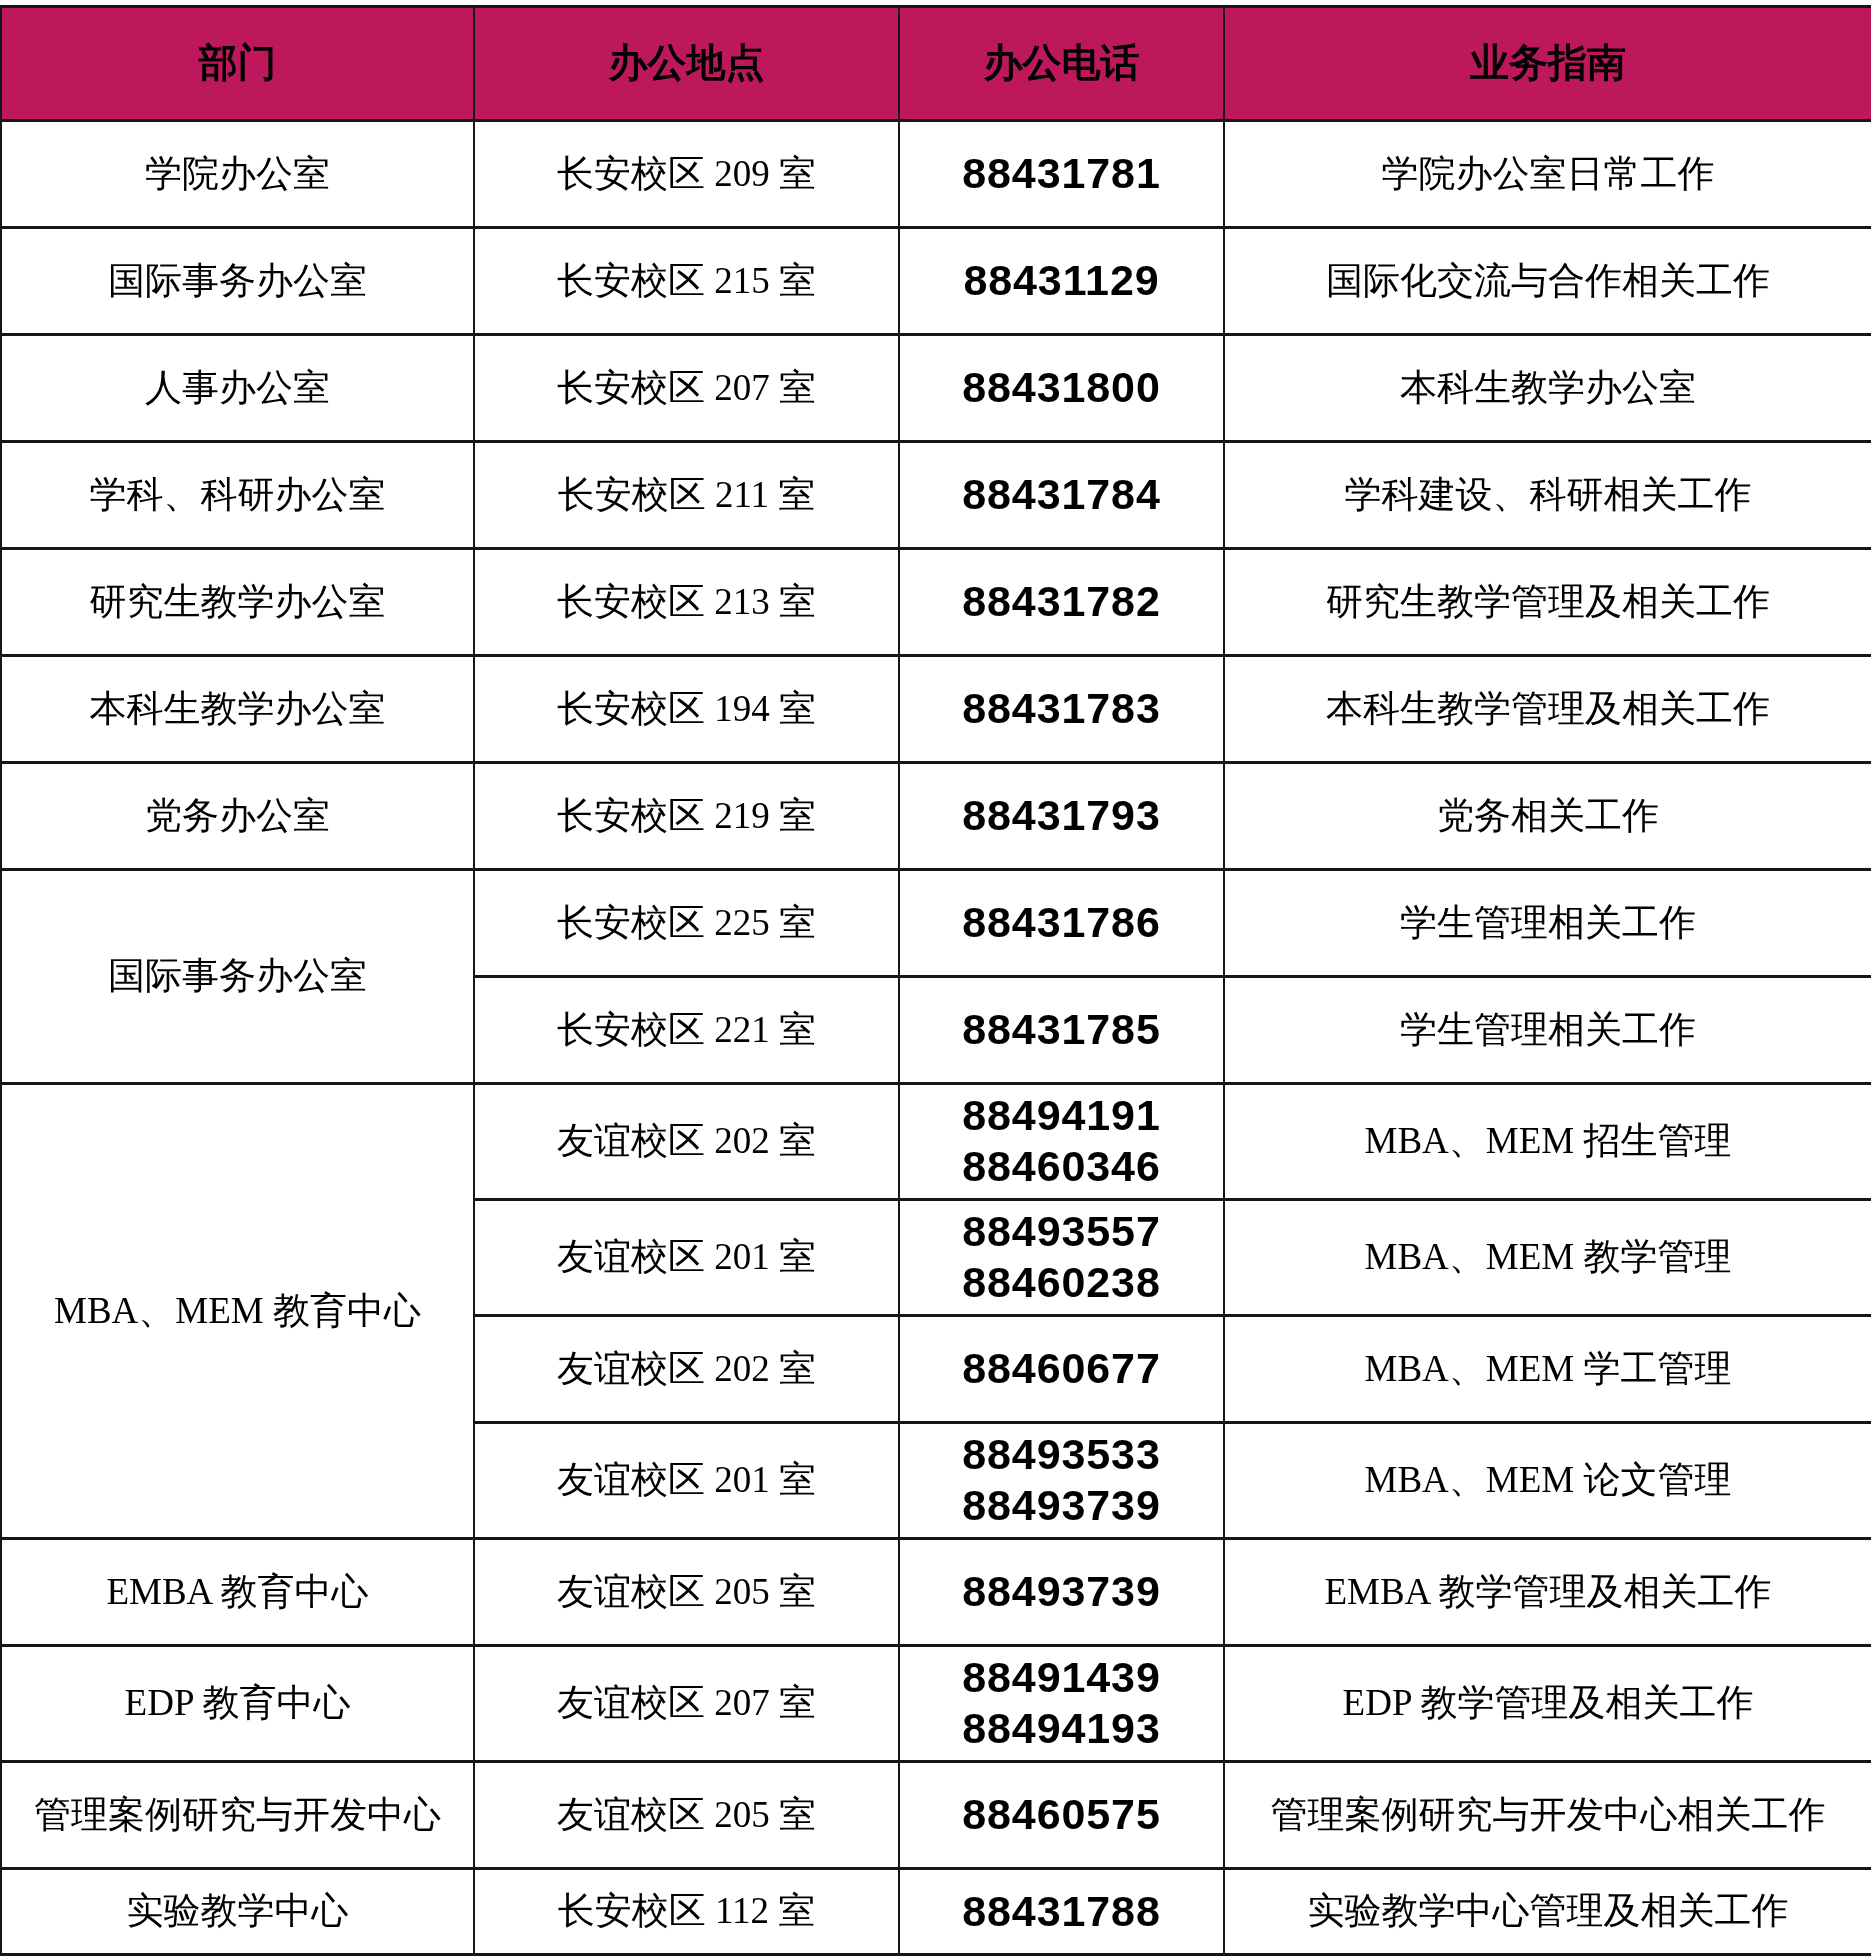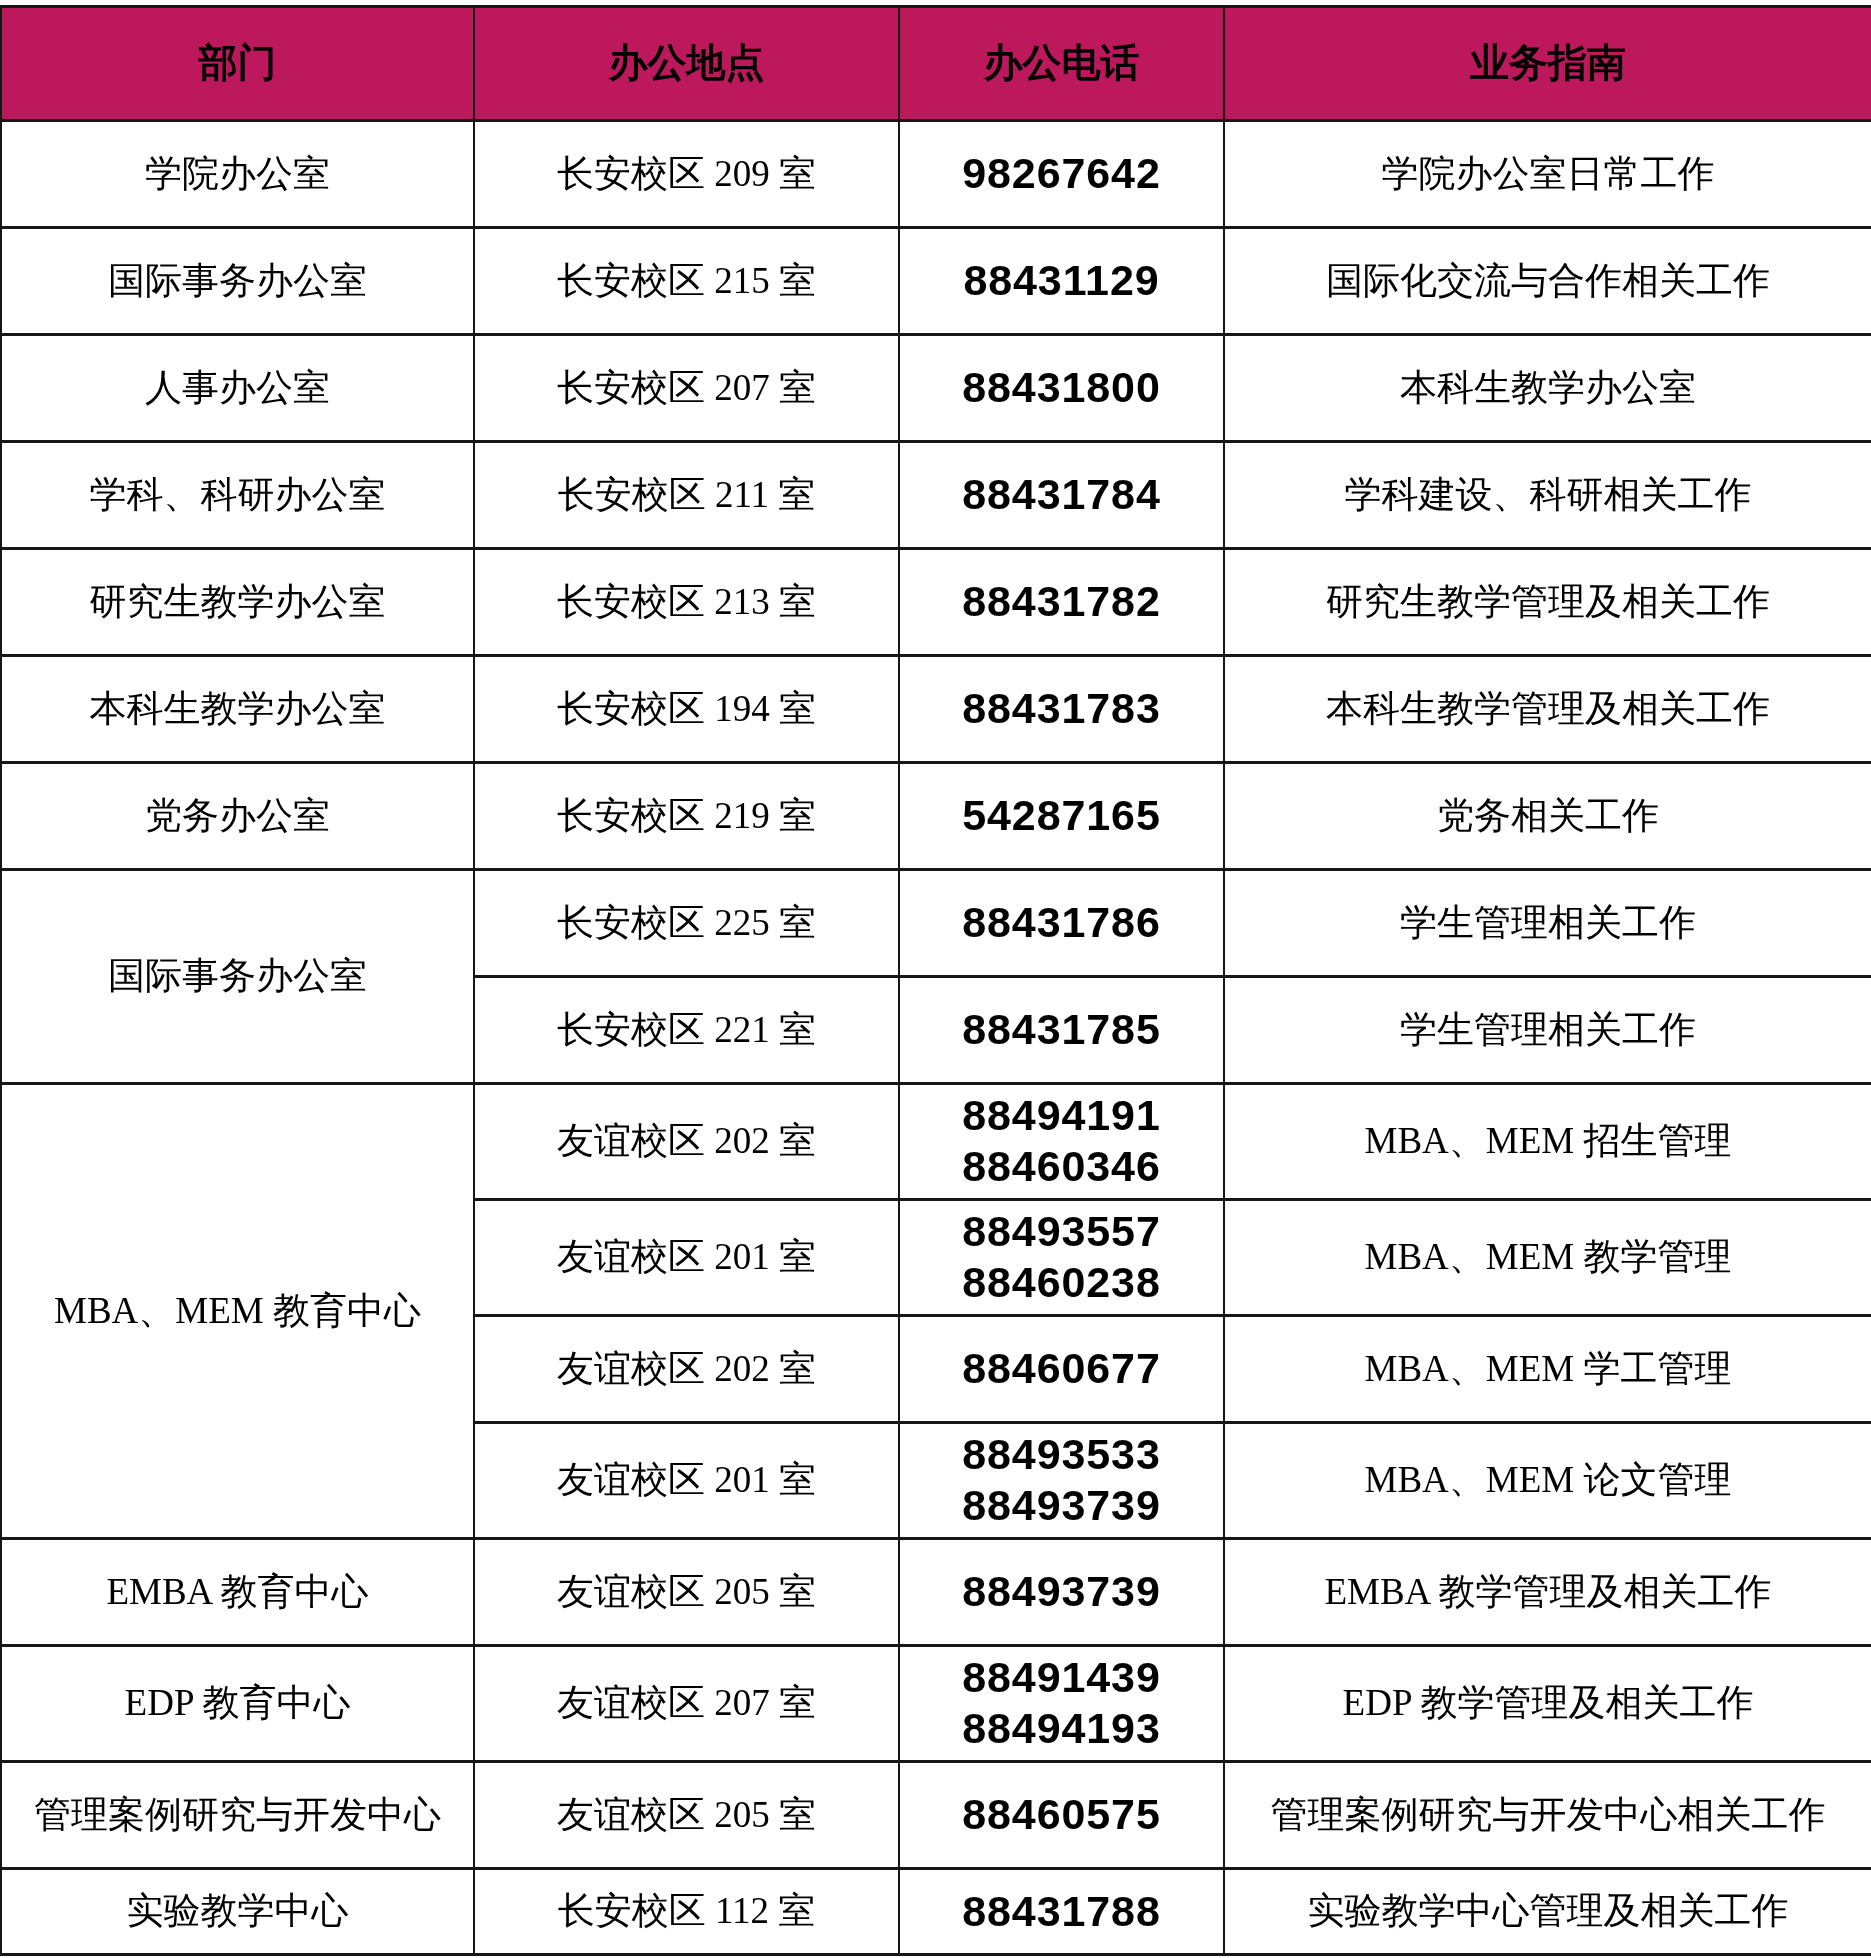--- a/index.html
+++ b/index.html
@@ -64,21 +64,21 @@
       <th>部门</th>
       <th>办公地点</th>
       <th>办公电话</th>
       <th>业务指南</th>
     </tr>
   </thead>
   <tbody>
     <tr class="h-single">
       <td class="cjk">学院办公室</td>
       <td class="cjk">长安校区 209 室</td>
-      <td class="phone">98267642</td>
+      <td class="phone">88431781</td>
       <td class="cjk">学院办公室日常工作</td>
     </tr>
     <tr class="h-single">
       <td class="cjk">国际事务办公室</td>
       <td class="cjk">长安校区 215 室</td>
       <td class="phone">88431129</td>
       <td class="cjk">国际化交流与合作相关工作</td>
     </tr>
     <tr class="h-single">
       <td class="cjk">人事办公室</td>
@@ -100,21 +100,21 @@
     </tr>
     <tr class="h-single">
       <td class="cjk">本科生教学办公室</td>
       <td class="cjk">长安校区 194 室</td>
       <td class="phone">88431783</td>
       <td class="cjk">本科生教学管理及相关工作</td>
     </tr>
     <tr class="h-single">
       <td class="cjk">党务办公室</td>
       <td class="cjk">长安校区 219 室</td>
-      <td class="phone">54287165</td>
+      <td class="phone">88431793</td>
       <td class="cjk">党务相关工作</td>
     </tr>
     <tr class="h-single">
       <td class="cjk" rowspan="2">国际事务办公室</td>
       <td class="cjk">长安校区 225 室</td>
       <td class="phone">88431786</td>
       <td class="cjk">学生管理相关工作</td>
     </tr>
     <tr class="h-single">
       <td class="cjk">长安校区 221 室</td>

